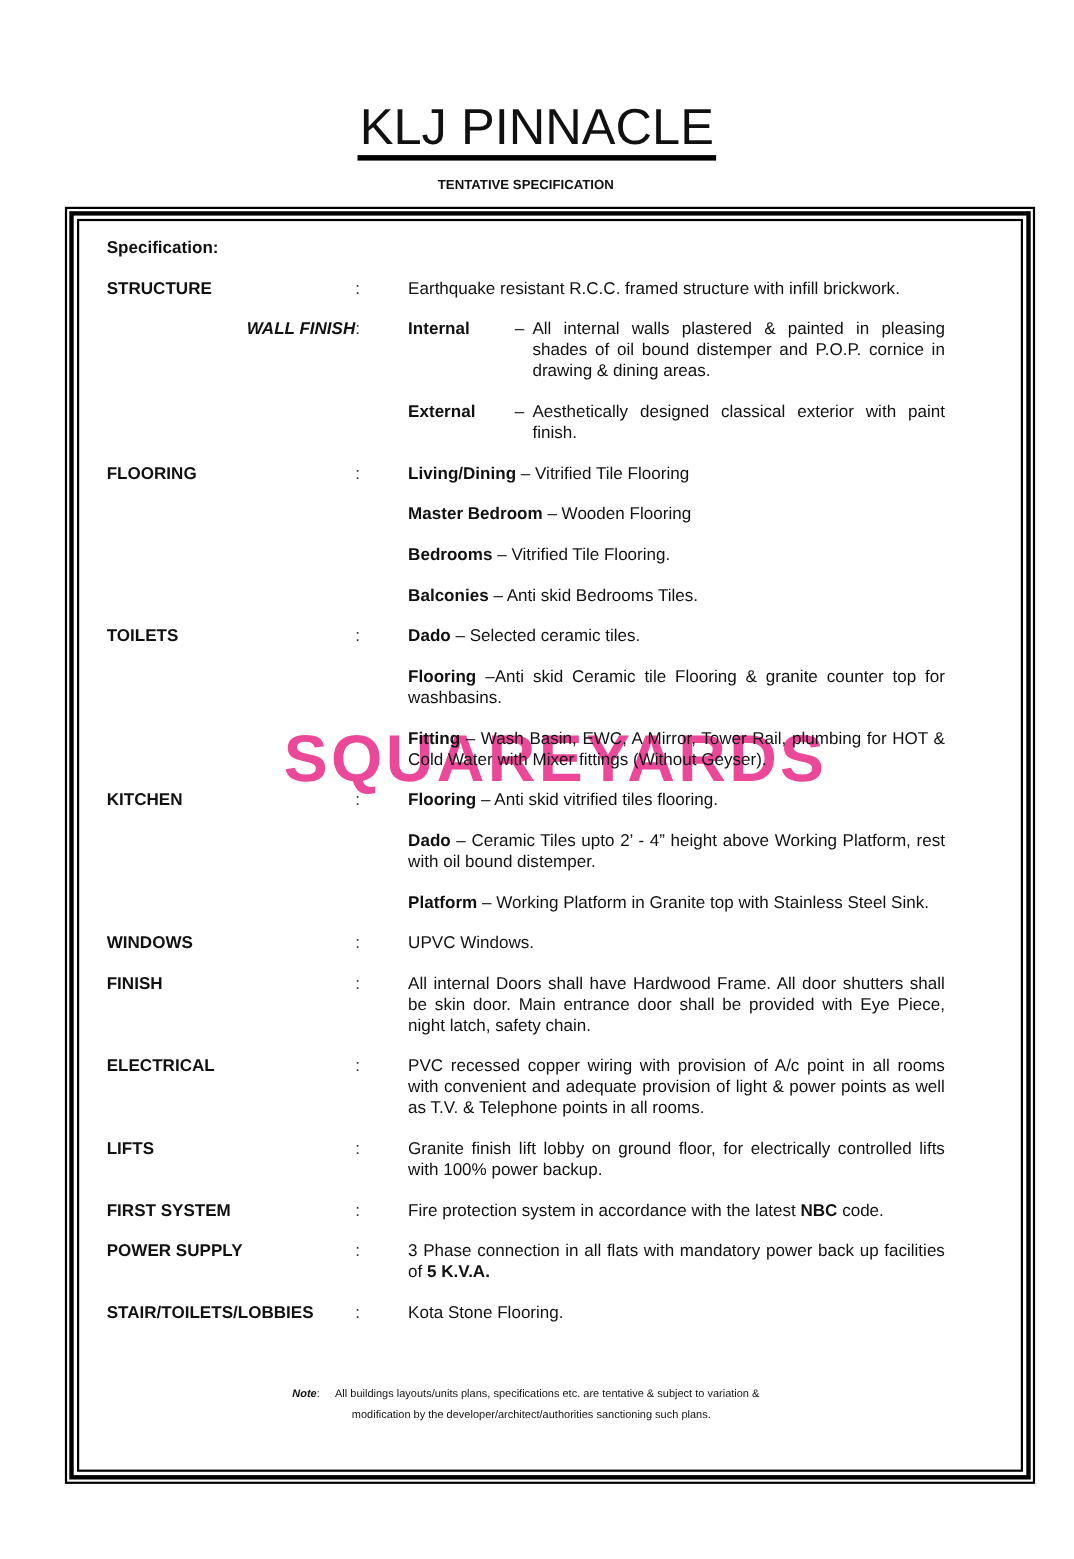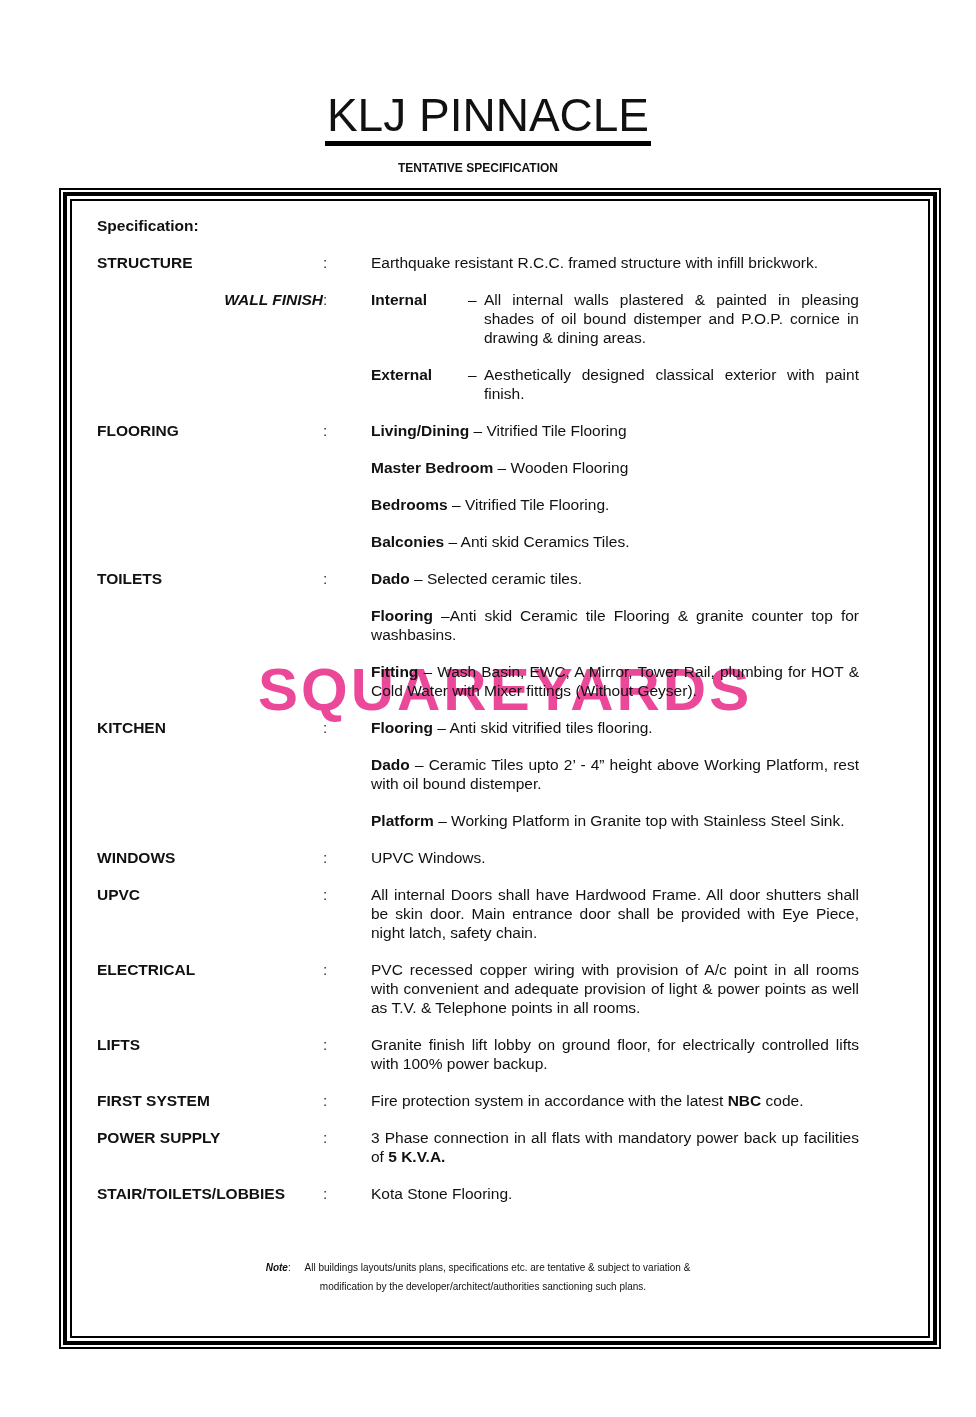--- a/index.html
+++ b/index.html
@@ -81,21 +81,21 @@
     </div>
   </div>
 
   <div class="row">
     <div class="key">FLOORING</div>
     <div class="colon">:</div>
     <div class="val">
       <div class="sub"><b>Living/Dining</b><span> – Vitrified Tile Flooring</span></div>
       <div class="sub"><b>Master Bedroom</b><span> – Wooden Flooring</span></div>
       <div class="sub"><b>Bedrooms</b><span> – Vitrified Tile Flooring.</span></div>
-      <div class="sub"><b>Balconies</b><span> – Anti skid Ceramics Tiles.</span></div>
+      <div class="sub"><b>Balconies</b><span> – Anti skid Bedrooms Tiles.</span></div>
     </div>
   </div>
 
   <div class="row">
     <div class="key">TOILETS</div>
     <div class="colon">:</div>
     <div class="val">
       <div class="sub"><b>Dado</b><span> – Selected ceramic tiles.</span></div>
       <div class="sub"><b>Flooring</b><span> –Anti skid Ceramic tile Flooring &amp; granite counter top for washbasins.</span></div>
       <div class="sub"><b>Fitting</b><span> – Wash Basin, EWC, A Mirror, Tower Rail, plumbing for HOT &amp; Cold Water with Mixer fittings (Without Geyser).</span></div>
@@ -112,21 +112,21 @@
     </div>
   </div>
 
   <div class="row">
     <div class="key">WINDOWS</div>
     <div class="colon">:</div>
     <div class="val">UPVC Windows.</div>
   </div>
 
   <div class="row">
-    <div class="key">UPVC</div>
+    <div class="key">FINISH</div>
     <div class="colon">:</div>
     <div class="val">All internal Doors shall have Hardwood Frame. All door shutters shall be skin door. Main entrance door shall be provided with Eye Piece, night latch, safety chain.</div>
   </div>
 
   <div class="row">
     <div class="key">ELECTRICAL</div>
     <div class="colon">:</div>
     <div class="val">PVC recessed copper wiring with provision of A/c point in all rooms with convenient and adequate provision of light &amp; power points as well as T.V. &amp; Telephone points in all rooms.</div>
   </div>
 

